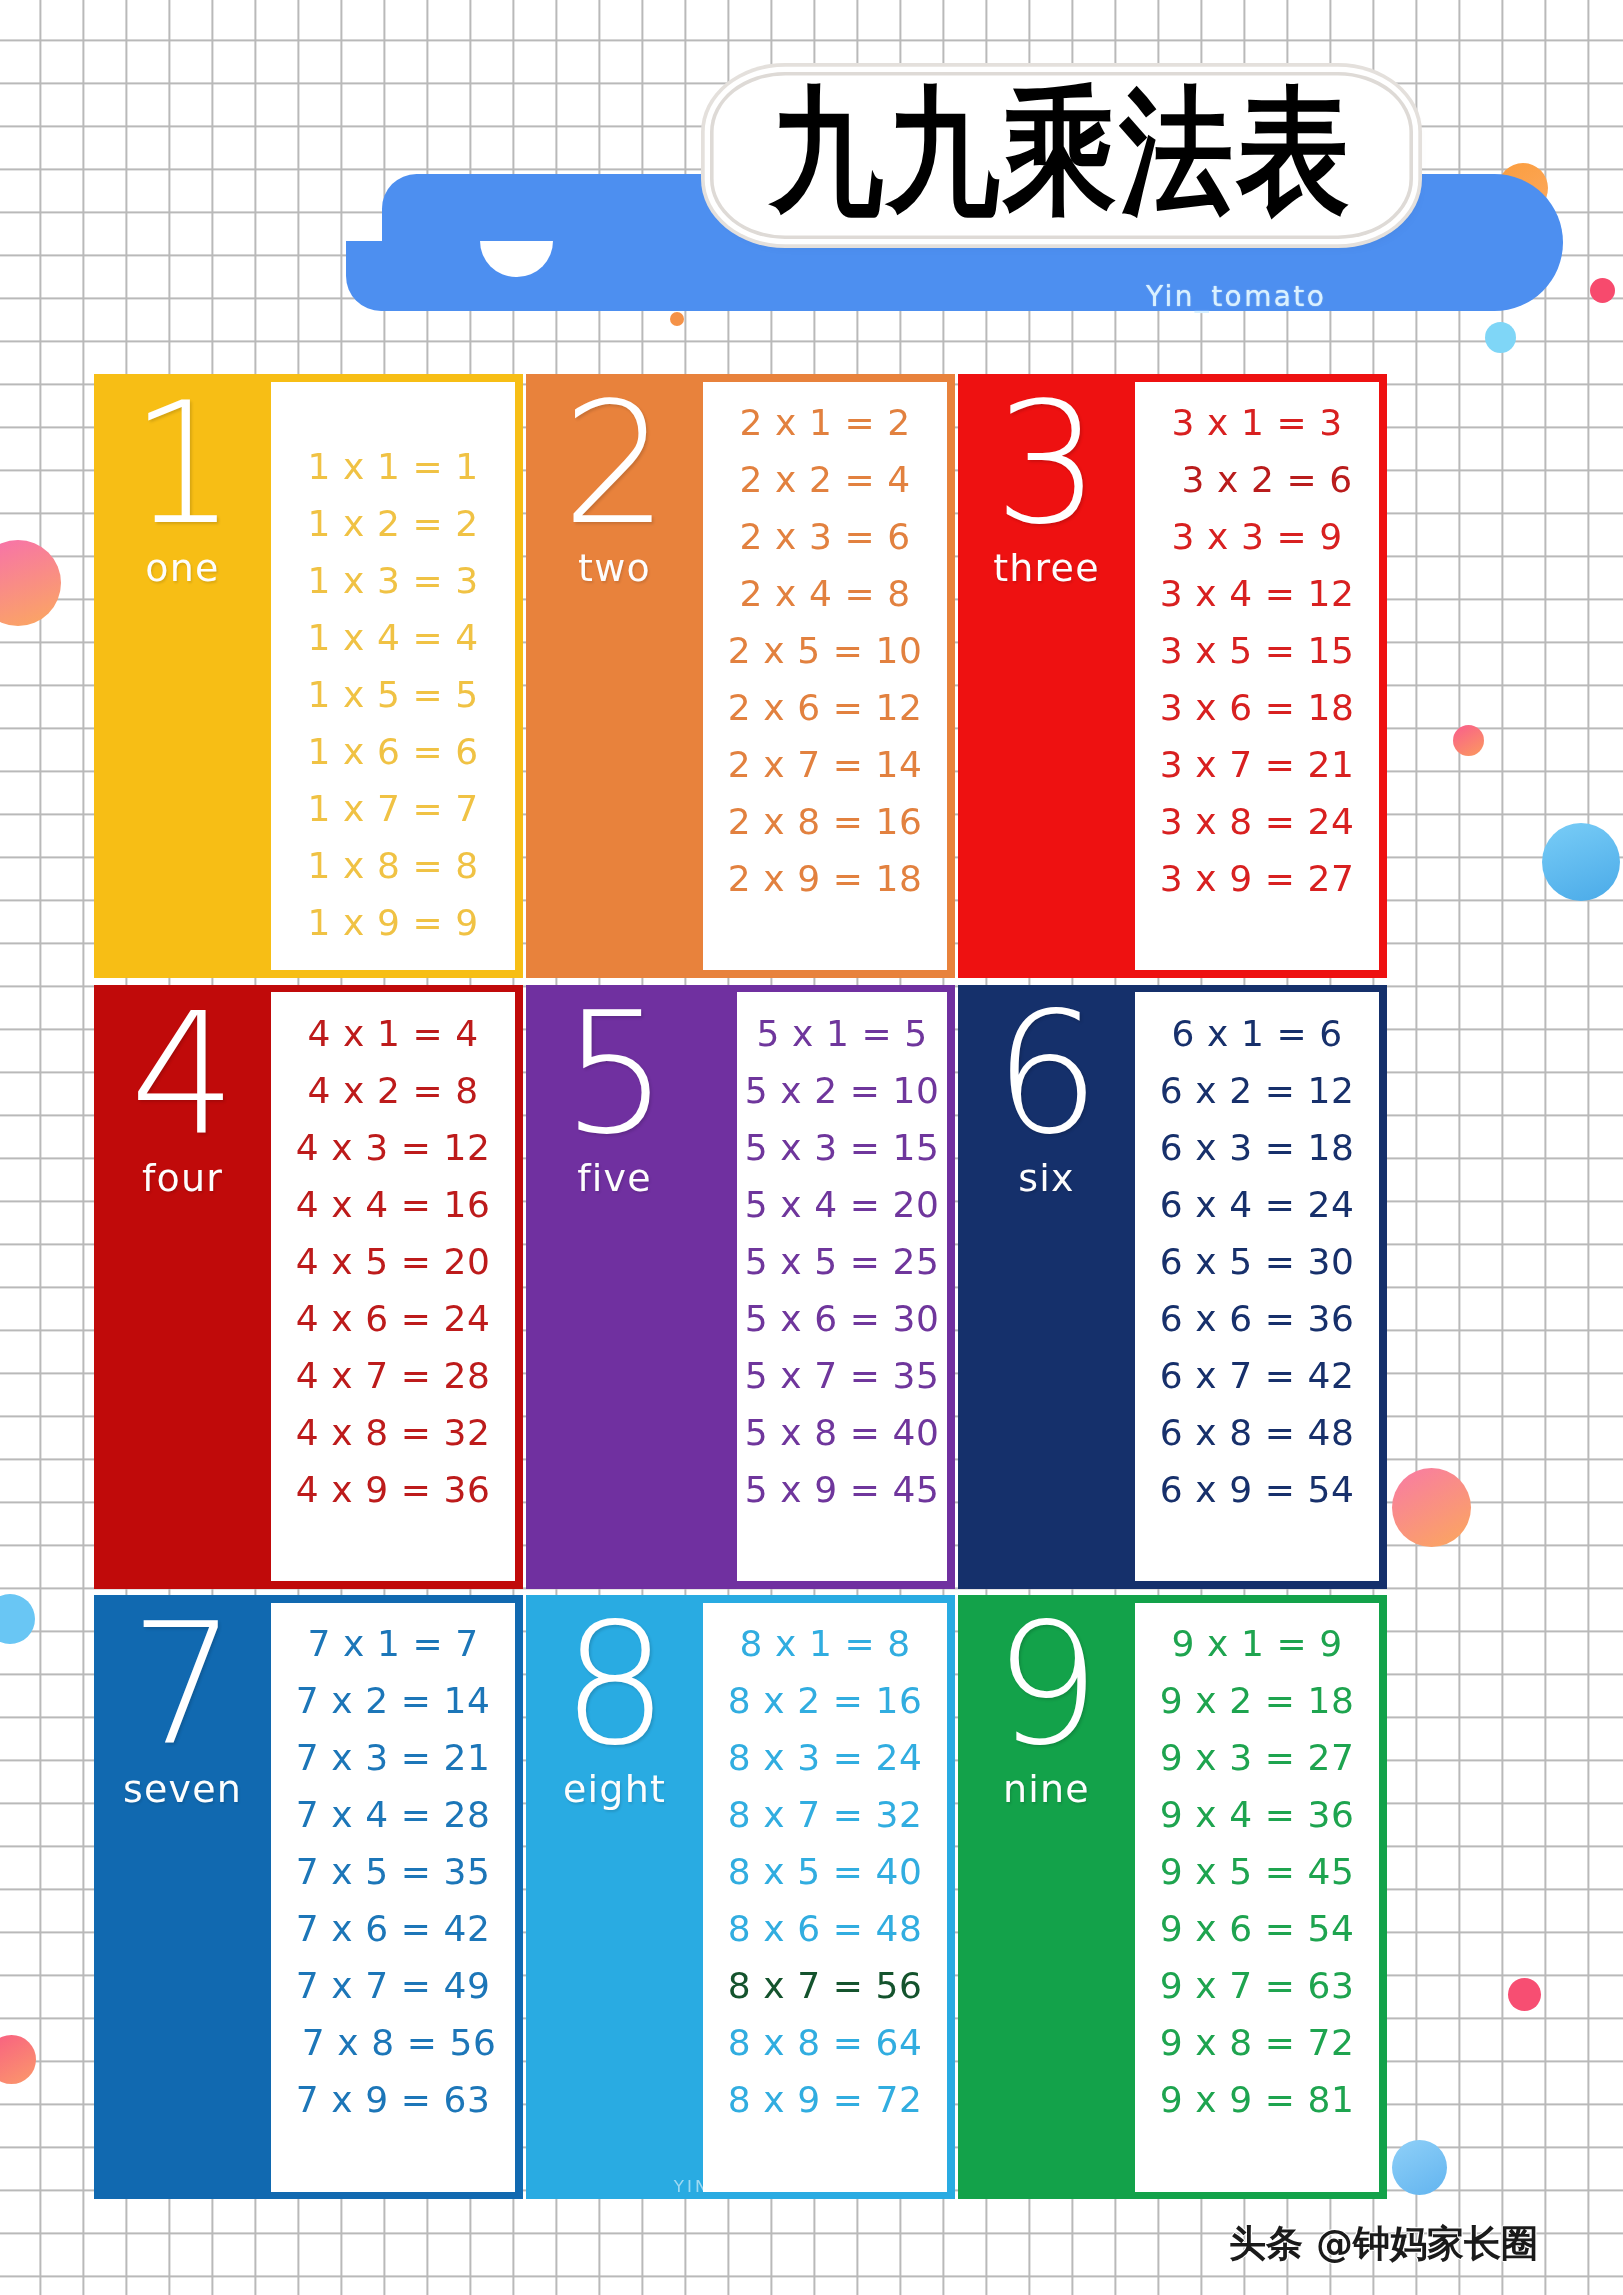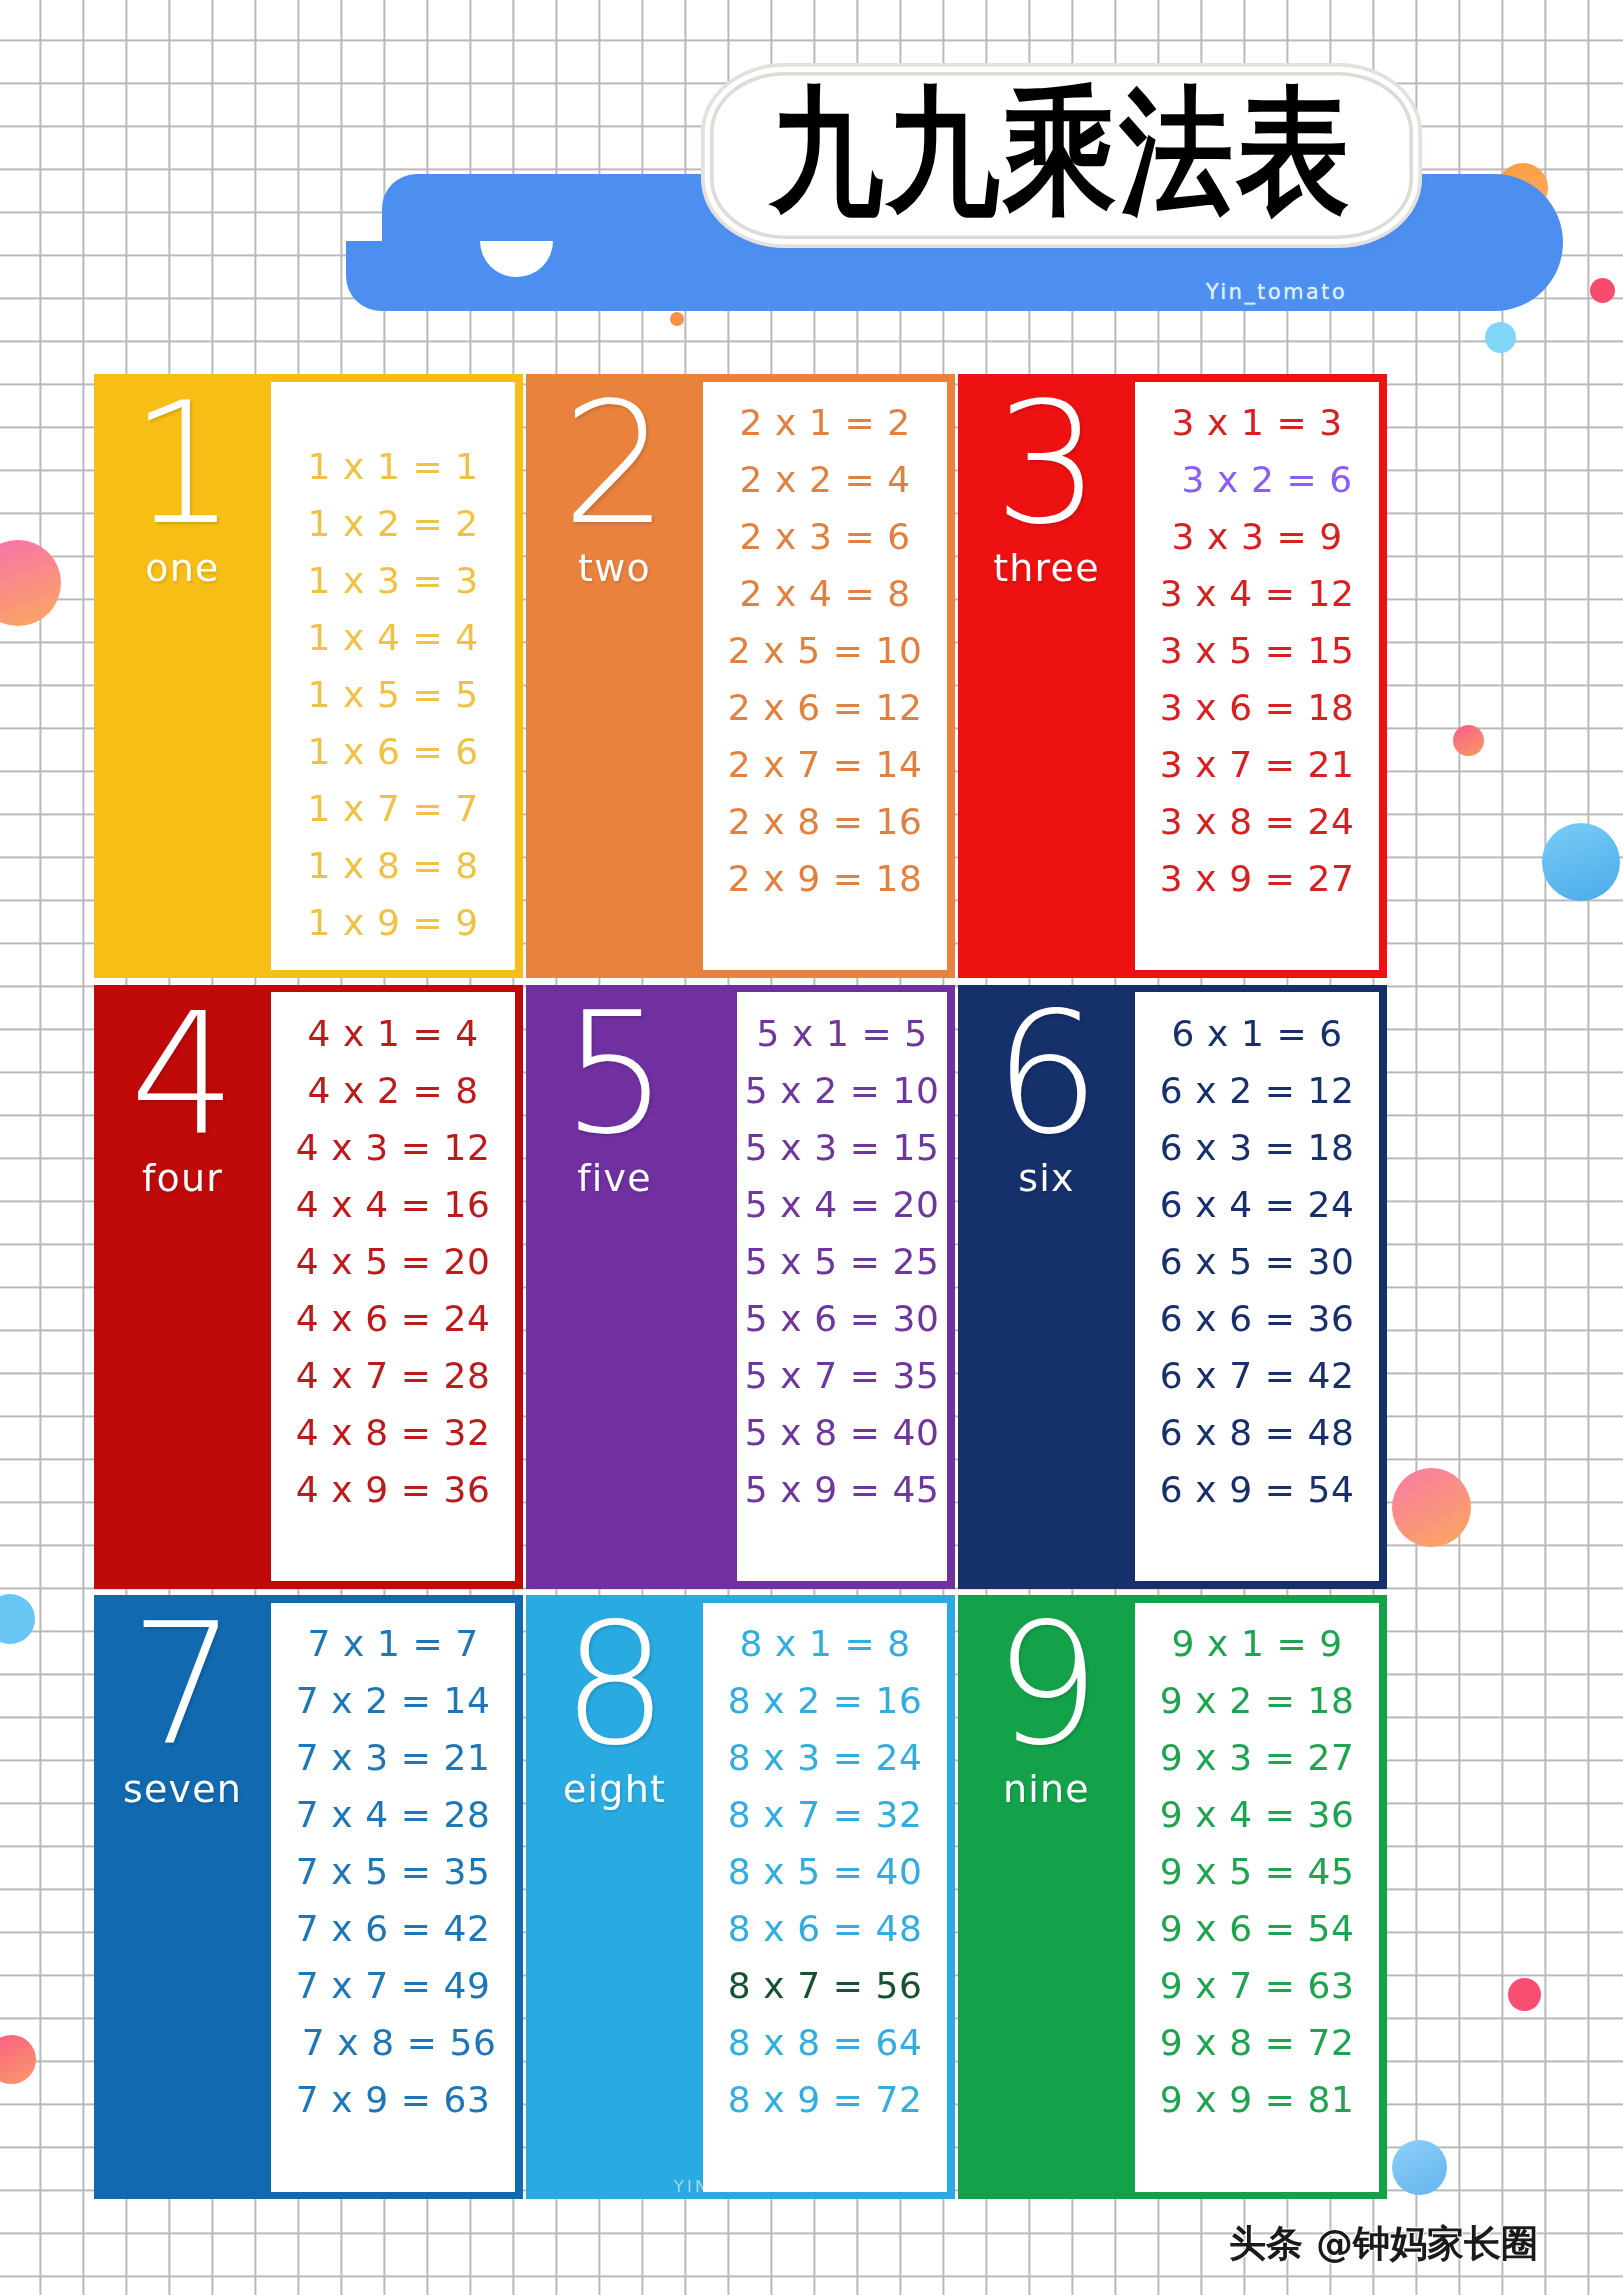--- a/index.html
+++ b/index.html
@@ -94,23 +94,23 @@
     font-size: 113px;
     line-height: 1.02;
     letter-spacing: 3.6px;
     color: #000000;
     white-space: nowrap;
     transform: scaleY(1.22);
     transform-origin: center;
   }
   #byline {
     position: absolute;
-    left: 1206px;
+    left: 1146px;
     top: 280px;
-    font-size: 21px;
+    font-size: 28px;
     letter-spacing: 2.4px;
     color: #d9f1ff;
     text-shadow: 0 0 1.2px rgba(255,255,255,0.9);
     font-family: "DejaVu Sans", sans-serif;
   }
 
   
   #grid {
     position: absolute;
     left: 94px;
@@ -274,21 +274,21 @@
           <div class="eq" style="color: rgb(226, 129, 63);">2 x 9 = 18</div>
         </div>
       </div>
       <div class="card" style="background: rgb(238, 17, 17);">
         <div class="card-left">
           <div class="digit">3</div>
           <div class="word">three</div>
         </div>
         <div class="card-right" style="border-color: rgb(238, 17, 17);">
           <div class="eq" style="color: rgb(216, 32, 32);">3 x 1 = 3</div>
-          <div class="eq" style="color: #8b5cf6; padding-left: 20px;">3 x 2 = 6</div>
+          <div class="eq" style="color: #b91c1c; padding-left: 20px;">3 x 2 = 6</div>
           <div class="eq" style="color: rgb(216, 32, 32);">3 x 3 = 9</div>
           <div class="eq" style="color: rgb(216, 32, 32);">3 x 4 = 12</div>
           <div class="eq" style="color: rgb(216, 32, 32);">3 x 5 = 15</div>
           <div class="eq" style="color: rgb(216, 32, 32);">3 x 6 = 18</div>
           <div class="eq" style="color: rgb(216, 32, 32);">3 x 7 = 21</div>
           <div class="eq" style="color: rgb(216, 32, 32);">3 x 8 = 24</div>
           <div class="eq" style="color: rgb(216, 32, 32);">3 x 9 = 27</div>
         </div>
       </div>
       <div class="card" style="background: rgb(192, 10, 10);">

